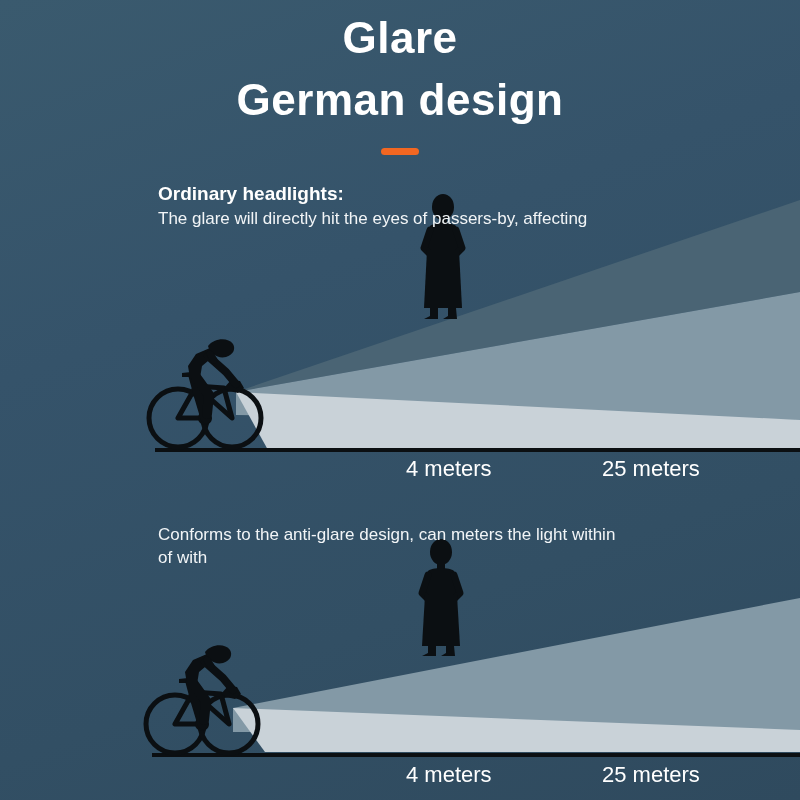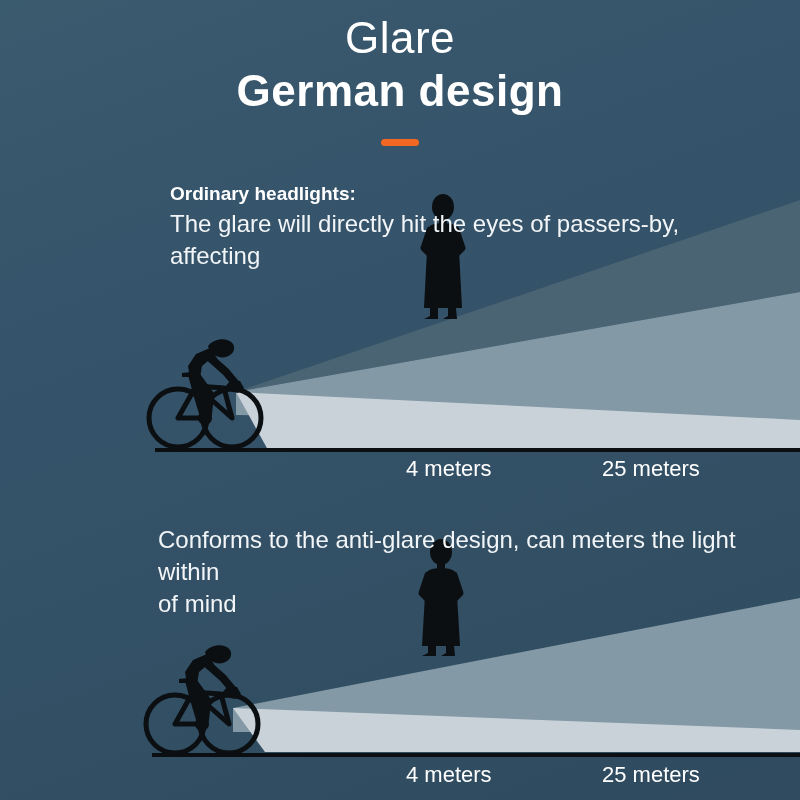--- a/index.html
+++ b/index.html
@@ -26,59 +26,59 @@
 
   .header {
     position: absolute;
     top: 0; left: 0;
     width: 800px;
     text-align: center;
     z-index: 5;
   }
   .title-line-1 {
     font-size: 44px;
-    font-weight: normal;
+    font-weight: bold;
     color: #ffffff;
     line-height: 1.0;
     margin-top: 16px;
     letter-spacing: 0.5px;
   }
   .title-line-2 {
     font-size: 44px;
     font-weight: bold;
     color: #ffffff;
     line-height: 1.0;
-    margin-top: 9px;
+    margin-top: 18px;
     letter-spacing: 0.5px;
   }
   .accent-bar {
     width: 38px;
     height: 7px;
     border-radius: 4px;
     margin: 26px auto 0 auto;
   }
 
   .text-block {
     position: absolute;
     z-index: 6;
     color: #ffffff;
   }
-  #block-ordinary { top: 182px; left: 170px; width: 600px; }
+  #block-ordinary { top: 182px; left: 158px; width: 600px; }
   #block-german   { top: 524px; left: 158px; width: 600px; }
 
   .block-heading {
     font-size: 19px;
     font-weight: bold;
     line-height: 1.28;
     margin: 0 0 2px 0;
     color: #ffffff;
   }
   .block-heading.regular { font-weight: normal; font-size: 18.5px; }
   .block-body {
-    font-size: 24px;
+    font-size: 17px;
     font-weight: normal;
     line-height: 1.33;
     margin: 0;
     color: #f2f5f7;
   }
 
   .measure-label {
     position: absolute;
     z-index: 6;
     color: #ffffff;
@@ -194,21 +194,21 @@
     </g>
   </svg>
 
   <div class="text-block" id="block-ordinary">
     <p class="block-heading">Ordinary headlights:</p>
     <p class="block-body">The glare will directly hit the eyes of passers-by, affecting</p>
   </div>
 
   <div class="text-block" id="block-german">
     <p class="block-body">Conforms to the anti-glare design, can meters the light within</p>
-    <p class="block-body">of mind</p>
+    <p class="block-body">of with</p>
   </div>
 
   <div class="measure-label" id="label-1-4m">4 meters</div>
   <div class="measure-label" id="label-1-25m">25 meters</div>
   <div class="measure-label" id="label-2-4m">4 meters</div>
   <div class="measure-label" id="label-2-25m">25 meters</div>
 
 </div>
 
 </body></html>

